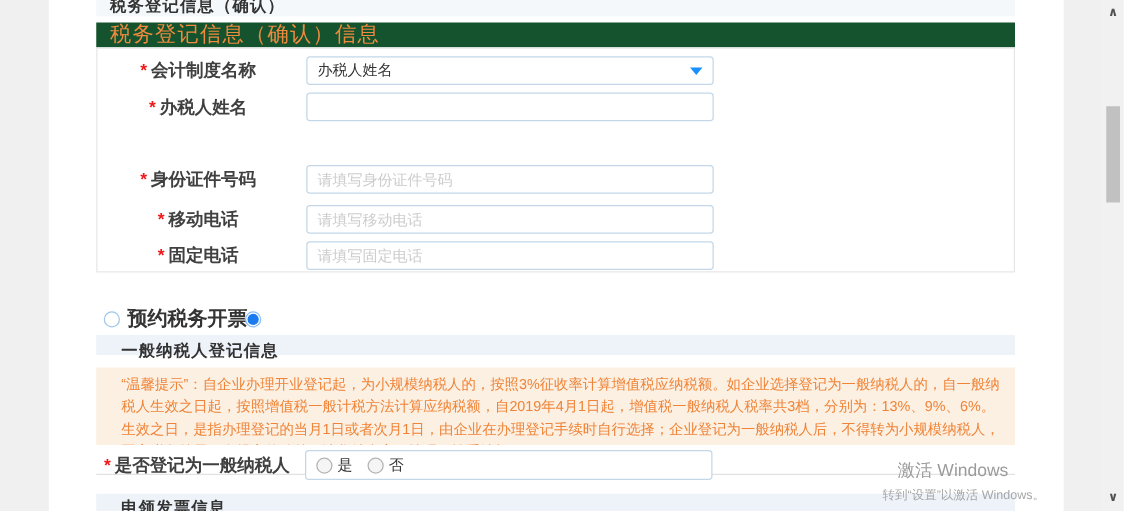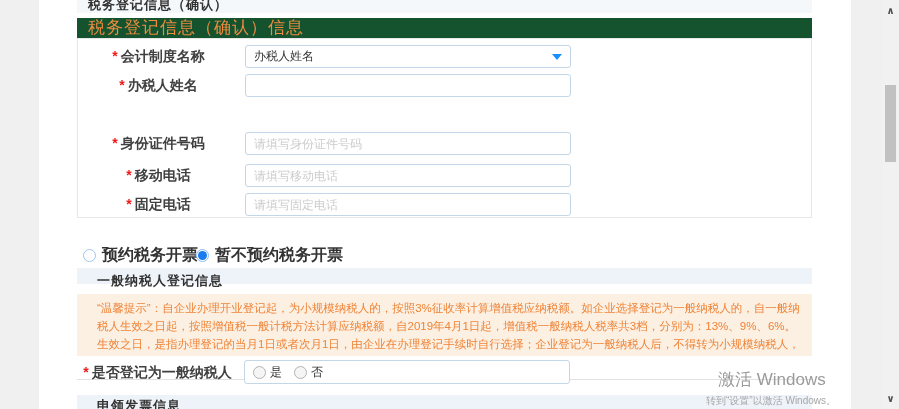--- a/index.html
+++ b/index.html
@@ -47,21 +47,21 @@
   .vat-row .flabel { top:5px; }
   .vat-box { position:absolute; left:167px; top:4px; width:326px; height:24px; border:1px solid #c3d7e9; border-radius:3px;
              background:#fff; display:flex; align-items:center; padding-left:8px; }
   .vat-box .vopt { display:flex; align-items:center; margin-right:12px; }
   .vat-box .rlabel { margin-left:4px; font-size:12px; color:#333; }
 
   .next-section { position:absolute; left:77px; top:395px; width:735px; height:20px; background:#eef3fa;
                   font-size:13px; font-weight:bold; color:#333; line-height:21px; padding-left:20px; letter-spacing:1px; }
 
   .watermark { position:absolute; left:706px; top:368px; width:160px; color:#9e9e9e; z-index:5; }
-  .wm1 { font-size:17px; padding-left:12px; color:#9b9b9b; }
+  .wm1 { font-size:14px; padding-left:12px; color:#9b9b9b; }
   .wm2 { font-size:10px; margin-top:3px; color:#a6a6a6; }
 
   .scrollbar { position:absolute; left:882px; top:0; width:17px; height:409px; background:#f1f1f1; z-index:6; }
   .sb-btn { position:absolute; left:0; width:17px; height:17px; text-align:center; font-size:10px; font-weight:bold;
             color:#505050; line-height:17px; }
   .sb-up { top:2px; }
   .sb-down { bottom:2px; }
   .sb-thumb { position:absolute; left:3px; top:85px; width:11px; height:77px; background:#c1c1c1; }
 </style>
 </head>
@@ -118,21 +118,20 @@
 
   </div>
 
   <div class="radio-row">
     <div class="radio-opt" style="left:6px">
       <span class="radio"></span>
       <span class="rlabel">预约税务开票</span>
     </div>
     <div class="radio-opt" style="left:119px">
       <span class="radio on"></span>
-      <span class="rlabel">暂不预约税务开票</span>
     </div>
   </div>
 
   <div class="section-header">一般纳税人登记信息</div>
 
   <div class="notice-box">“温馨提示”：自企业办理开业登记起，为小规模纳税人的，按照3%征收率计算增值税应纳税额。如企业选择登记为一般纳税人的，自一般纳税人生效之日起，按照增值税一般计税方法计算应纳税额，自2019年4月1日起，增值税一般纳税人税率共3档，分别为：13%、9%、6%。生效之日，是指办理登记的当月1日或者次月1日，由企业在办理登记手续时自行选择；企业登记为一般纳税人后，不得转为小规模纳税人，国家税务总局另有规定的除外。请您结合实际情况，慎重选择！</div>
 
   <div class="vat-row">
     <label class="flabel"><span class="req">*</span><span>是否登记为一般纳税人</span></label>
     <div class="vat-box">

